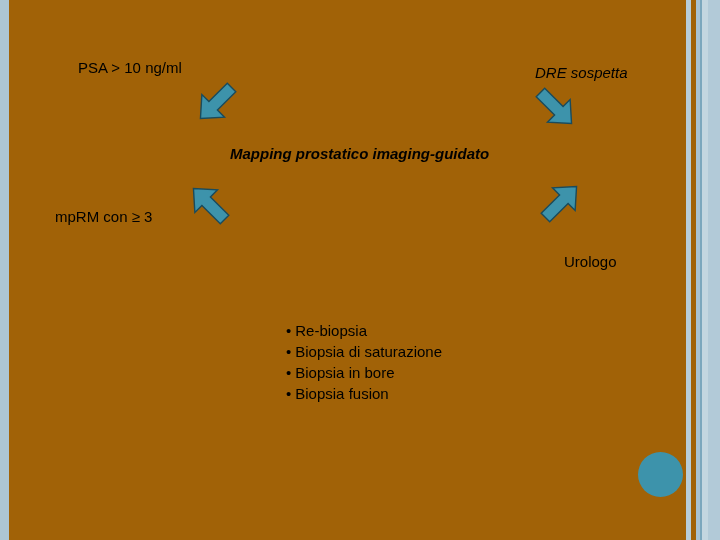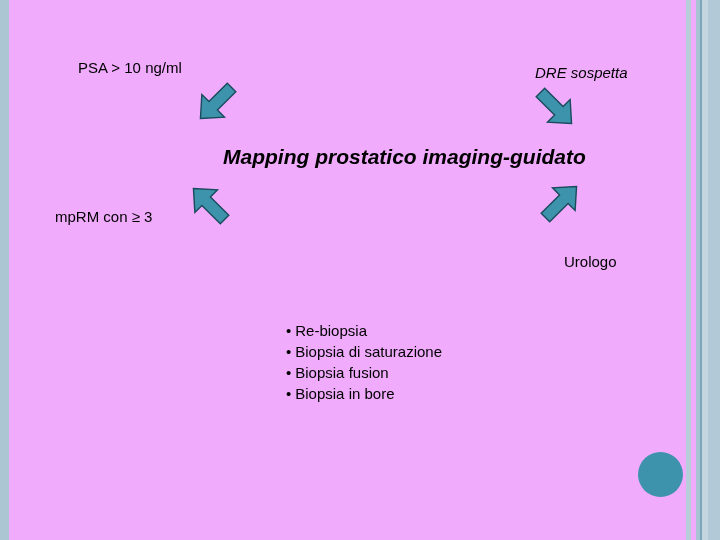--- a/index.html
+++ b/index.html
@@ -14,21 +14,21 @@
     overflow: hidden;
     font-family: "Liberation Sans", sans-serif;
     background: #ffffff;
   }
 
   .slide {
     position: absolute;
     left: 0; top: 0;
     width: 720px;
     height: 540px;
-    background: #f0abfc;
+    background: #a16207;
   }
 
   
   .edge-bar {
     position: absolute;
     top: 0;
     height: 540px;
   }
   .edge-left      { left: 0px;   width: 9px;  background: #adc6d4; }
   .edge-r1        { left: 686px; width: 5px;  background: #b7cdd9; }
@@ -45,24 +45,24 @@
     line-height: 18px;
     white-space: nowrap;
   }
   .label-psa      { left: 78px;  top: 59px; }
   .label-dre      { left: 535px; top: 64px; font-style: italic; }
   .label-mprm     { left: 55px;  top: 208px; }
   .label-urologo  { left: 564px; top: 225px; margin-top: 28px; }
 
   .heading {
     position: absolute;
-    left: 223px;
+    left: 230px;
     top: 145px;
     color: #000000;
-    font-size: 21px;
+    font-size: 15px;
     font-weight: bold;
     font-style: italic;
     white-space: nowrap;
   }
 
   
   .bullet-list {
     position: absolute;
     left: 270px;
     top: 304px;
@@ -153,22 +153,22 @@
   </span>
 
   <ul class="bullet-list">
     <li>
       <span class="bullet-dot">•</span><span>Re-biopsia</span>
     </li>
     <li>
       <span class="bullet-dot">•</span><span>Biopsia di saturazione</span>
     </li>
     <li>
-      <span class="bullet-dot">•</span><span>Biopsia fusion</span>
+      <span class="bullet-dot">•</span><span>Biopsia in bore</span>
     </li>
     <li>
-      <span class="bullet-dot">•</span><span>Biopsia in bore</span>
+      <span class="bullet-dot">•</span><span>Biopsia fusion</span>
     </li>
   </ul>
 
   <div class="corner-circle"></div>
 
 </div>
 
 </body></html>

